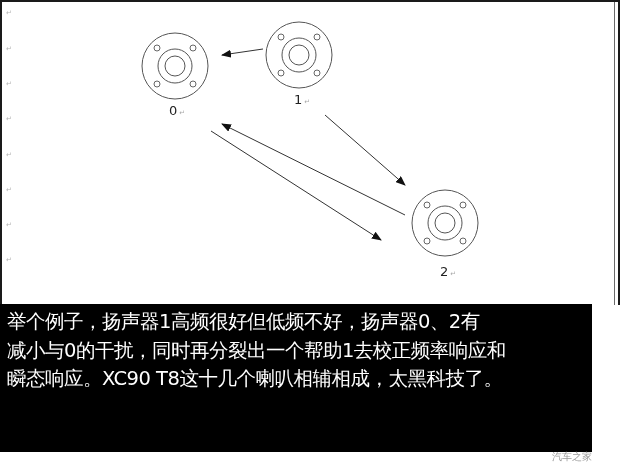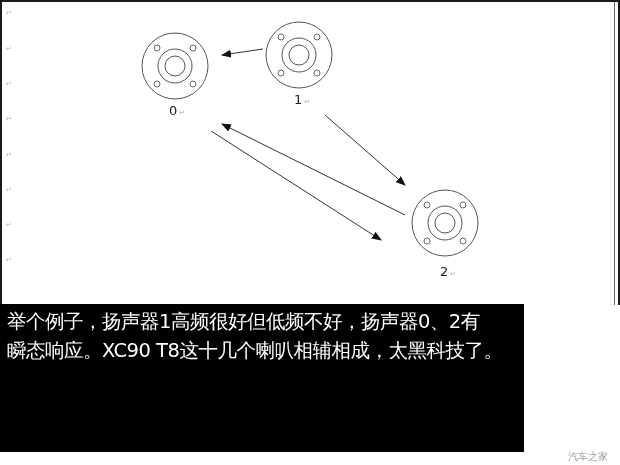--- a/index.html
+++ b/index.html
@@ -4,23 +4,23 @@
 <style>
   html, body { margin: 0; padding: 0; }
   body { width: 620px; height: 465px; background: #ffffff; position: relative; overflow: hidden; font-family: "DejaVu Sans", "Liberation Sans", sans-serif; }
   .doc-frame { position: absolute; left: 0; top: 0; width: 620px; height: 305px; box-sizing: border-box; border: 2px solid #1a1a1a; border-bottom: none; background: #ffffff; }
   .doc-frame .inner-right { position: absolute; right: 3px; top: 0; bottom: 0; width: 1px; background: #6a6a6a; }
   .para-marks { position: absolute; left: 6px; top: 10px; }
   .para-mark { position: absolute; left: 0; font-size: 7px; color: #b5b5b5; line-height: 7px; }
   svg.diagram { position: absolute; left: 0; top: 0; }
   .label { position: absolute; font-family: "DejaVu Sans", sans-serif; font-size: 13px; color: #222; }
   .label .pm { font-size: 7px; color: #aaa; margin-left: 2px; }
-  .caption { position: absolute; left: 0; top: 304px; width: 524px; height: 148px; background: #000000; box-sizing: border-box; padding: 4px 8px 0 7px; }
+  .caption { position: absolute; left: 0; top: 304px; width: 592px; height: 148px; background: #000000; box-sizing: border-box; padding: 4px 8px 0 7px; }
   .caption p { margin: 0; color: #ffffff; font-family: "DejaVu Sans", sans-serif; font-size: 19.5px; line-height: 28.5px; letter-spacing: -0.5px; white-space: nowrap; }
-  .watermark { position: absolute; right: 12px; top: 451px; font-size: 10px; color: #9a9a9a; line-height: 12px; }
+  .watermark { position: absolute; right: 28px; top: 451px; font-size: 10px; color: #9a9a9a; line-height: 12px; }
 </style>
 </head>
 <body>
 
 <div class="doc-frame">
   <div class="inner-right"></div>
 </div>
 
 <div class="para-marks">
   <span class="para-mark" style="top:0px">↵</span>
@@ -70,16 +70,17 @@
 </div>
 <div class="label" style="left:294px; top:92px;">
   <span>1</span><span class="pm">↵</span>
 </div>
 <div class="label" style="left:440px; top:264px;">
   <span>2</span><span class="pm">↵</span>
 </div>
 
 <div class="caption">
   <p>举个例子，扬声器1高频很好但低频不好，扬声器0、2有</p>
+  <p>减小与0的干扰，同时再分裂出一个帮助1去校正频率响应和</p>
   <p>瞬态响应。XC90 T8这十几个喇叭相辅相成，太黑科技了。</p>
 </div>
 
 <div class="watermark">汽车之家</div>
 
 </body></html>

